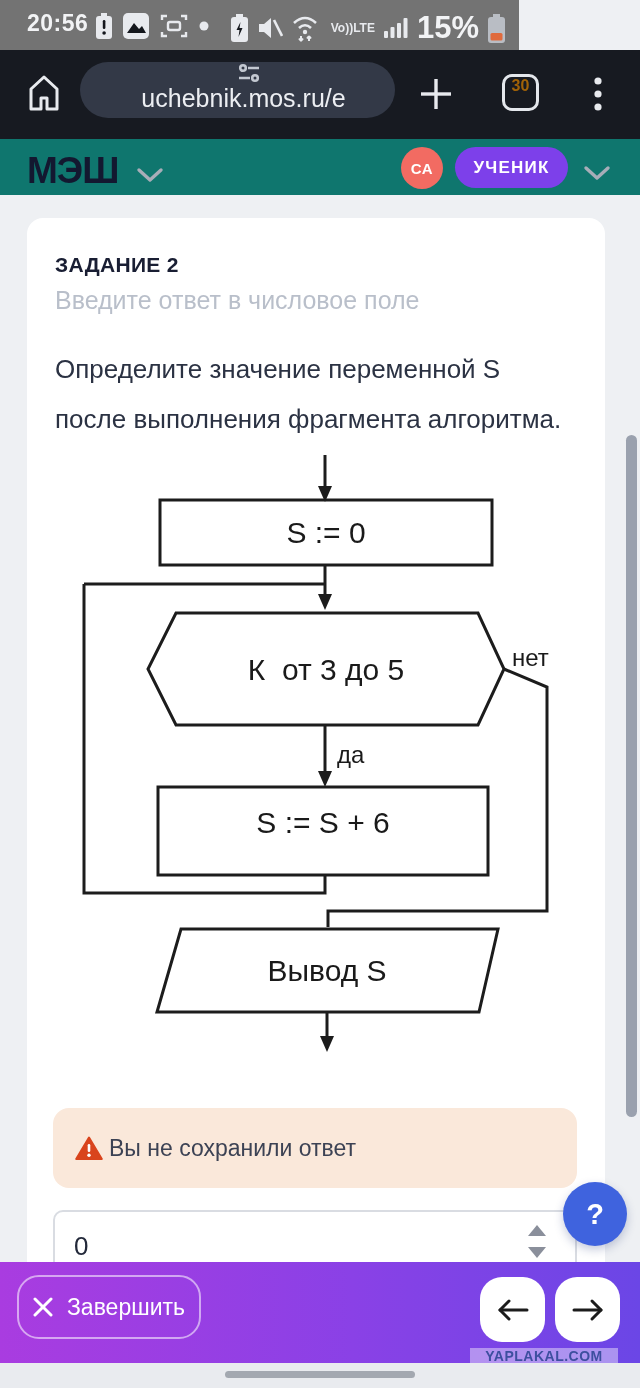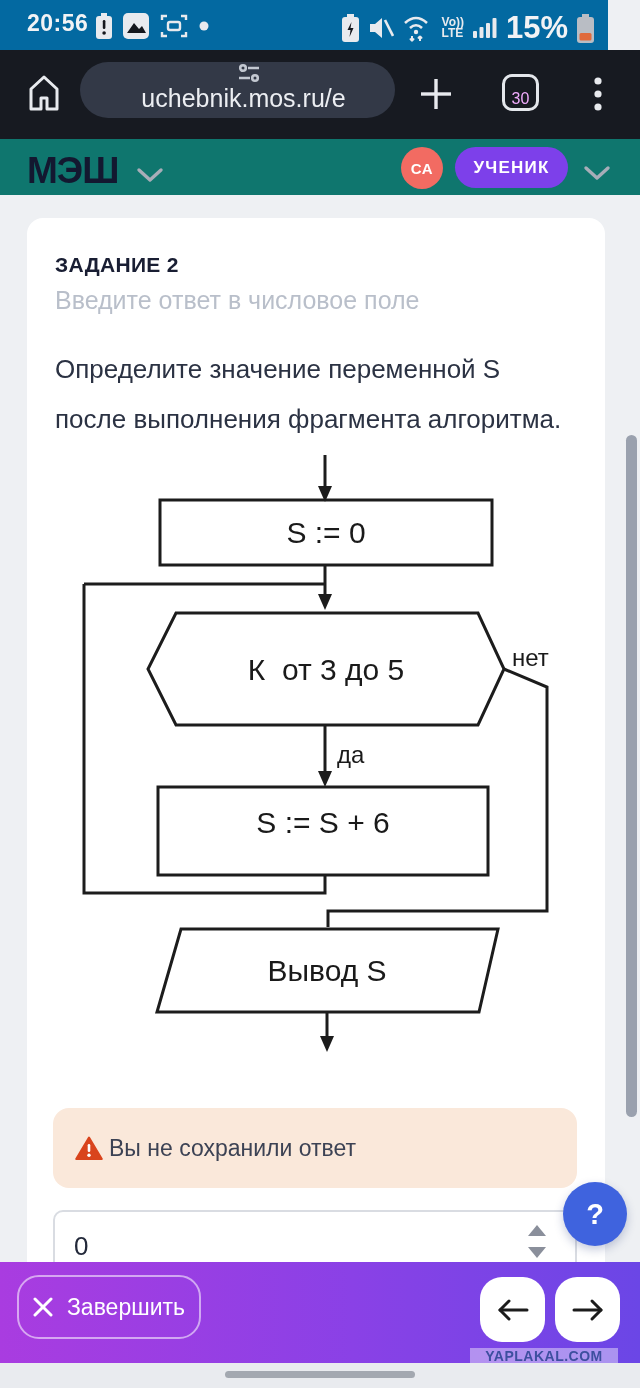--- a/index.html
+++ b/index.html
@@ -4,36 +4,36 @@
 <style>
   * { margin:0; padding:0; box-sizing:border-box; }
   html,body { width:640px; }
   body {
     position:relative; width:640px; height:1388px; overflow:hidden;
     background:#eef0f3; font-family:"Liberation Sans", sans-serif;
   }
   .abs { position:absolute; }
 
   
-  .status-bar { left:0; top:0; width:608px; height:50px; background:#0369a1;
+  .status-bar { left:0; top:0; width:519px; height:50px; background:#737373;
     display:flex; align-items:center; color:#f2f3f5; }
   .time { position:absolute; left:27px; top:10px; font-size:23px; font-weight:bold; letter-spacing:.5px; }
   .sb-left { position:absolute; left:96px; top:13px; display:flex; gap:11px; align-items:center; }
   .sb-right { position:absolute; right:14px; top:10px; display:flex; gap:9px; align-items:center; }
   .pct { font-size:31px; font-weight:bold; }
-  .volte { display:flex; flex-direction:column; line-height:11px; font-size:12px; font-weight:bold; color:#e8eaee; }
+  .volte { display:flex; flex-direction:row; line-height:11px; font-size:12px; font-weight:bold; color:#e8eaee; }
 
   
   .browser-bar { left:0; top:50px; width:640px; height:89px; background:#171a21; }
   .url-pill { position:absolute; left:80px; top:12px; width:315px; height:56px; border-radius:29px;
     background:#333947; display:flex; align-items:center; overflow:hidden;flex-direction:column; }
   .url-text { color:#eceef2; font-size:25px; margin-left:12px; white-space:nowrap; }
   .tab-box { position:absolute; left:502px; top:24px; width:37px; height:37px; border:3px solid #e4e7ec;
-    border-radius:10px; color:#f0abfc; font-size:16px; font-weight:normal;
-    display:flex; align-items:flex-end; justify-content:center; }
+    border-radius:10px; color:#a16207; font-size:16px; font-weight:bold;
+    display:flex; align-items:flex-start; justify-content:center; }
 
   
   .app-header { left:0; top:139px; width:640px; height:56px; background:#0f766e; }
   .logo { position:absolute; left:27px; top:11px; font-size:37px; font-weight:800; color:#131830; letter-spacing:-1px; }
   .avatar { position:absolute; left:401px; top:8px; width:42px; height:42px; border-radius:50%;
     background:#f26b62; color:#fff; font-size:15px; font-weight:bold;
     display:flex; align-items:center; justify-content:center; letter-spacing:.5px; }
   .role-pill { position:absolute; left:455px; top:8px; width:113px; height:41px; border-radius:21px;
     background:#7d40ea; color:#fff; font-size:17px; font-weight:bold; letter-spacing:1.2px;
     display:flex; align-items:center; justify-content:center; border:none; cursor:pointer; }

